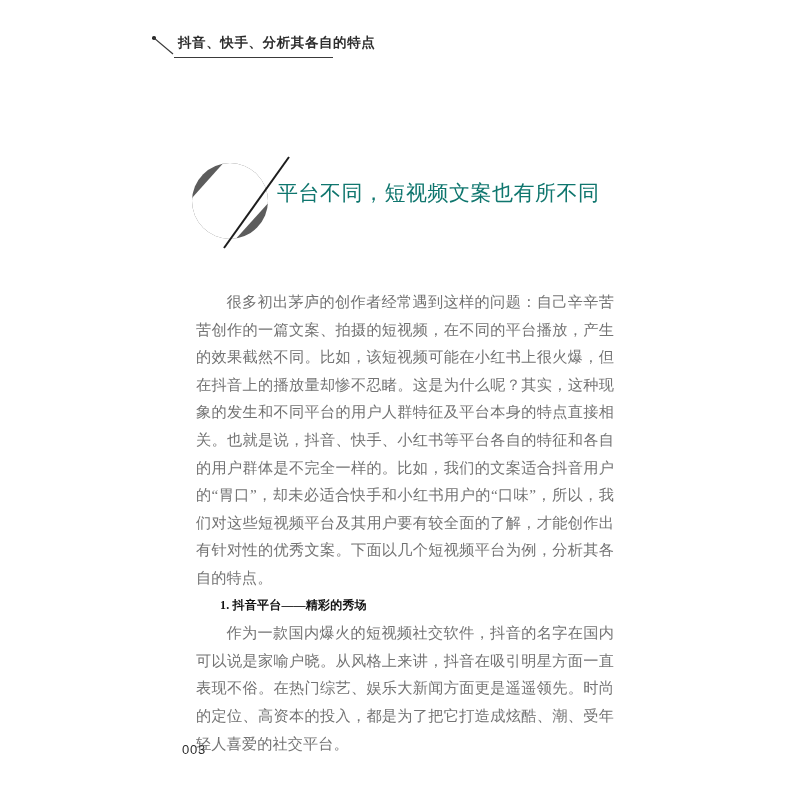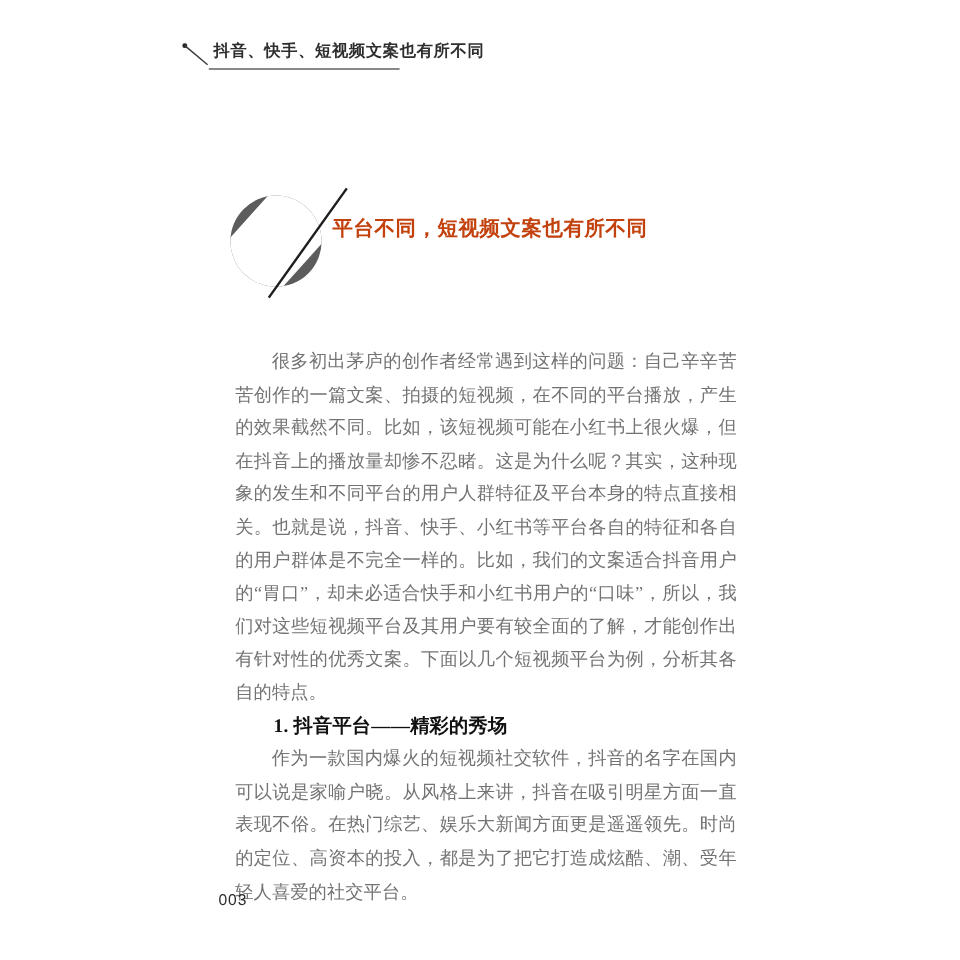--- a/index.html
+++ b/index.html
@@ -122,23 +122,23 @@
     width: 100px;
     height: 95px;
     pointer-events: none;
   }
   .section-diagonal svg { display: block; }
   .section-title {
     position: absolute;
     left: 85px;
     top: 24px;
     font-family: "Liberation Sans", "DejaVu Sans", sans-serif;
-    font-size: 17px;
-    font-weight: 700;
-    color: #c2410c;
+    font-size: 21px;
+    font-weight: 400;
+    color: #0f766e;
     letter-spacing: 0.5px;
     white-space: nowrap;
   }
 
   
   .content {
     position: absolute;
     left: 196px;
     top: 288px;
     width: 418px;
@@ -150,21 +150,21 @@
     line-height: 27.6px;
     color: #737373;
     text-align: justify;
     text-justify: inter-character;
     text-indent: 2em;
     letter-spacing: 0.1px;
   }
   .subhead {
     margin: 0;
     font-family: "Liberation Serif", "DejaVu Serif", serif;
-    font-size: 16px;
+    font-size: 12px;
     line-height: 27.6px;
     font-weight: 700;
     color: #111111;
     text-indent: 2em;
     letter-spacing: 0.2px;
   }
 
   
   .folio {
     position: absolute;
@@ -181,21 +181,21 @@
 
 <div class="page">
 
   <div class="header">
     <span class="header-dot"></span>
     <span class="header-slash">
       <svg width="20" height="17" viewBox="0 0 20 17">
         <line x1="0" y1="0" x2="19" y2="16" stroke="#3a3a3a" stroke-width="1.2"></line>
       </svg>
     </span>
-    <div class="header-title">抖音、快手、短视频文案也有所不同</div>
+    <div class="header-title">抖音、快手、分析其各自的特点</div>
     <div class="header-rule"></div>
   </div>
 
   <div class="section-head">
     <div class="section-badge">
       <div class="badge-cut"></div>
       <div class="badge-label">第四节</div>
     </div>
     <span class="section-diagonal">
       <svg width="100" height="95" viewBox="0 0 100 95">

